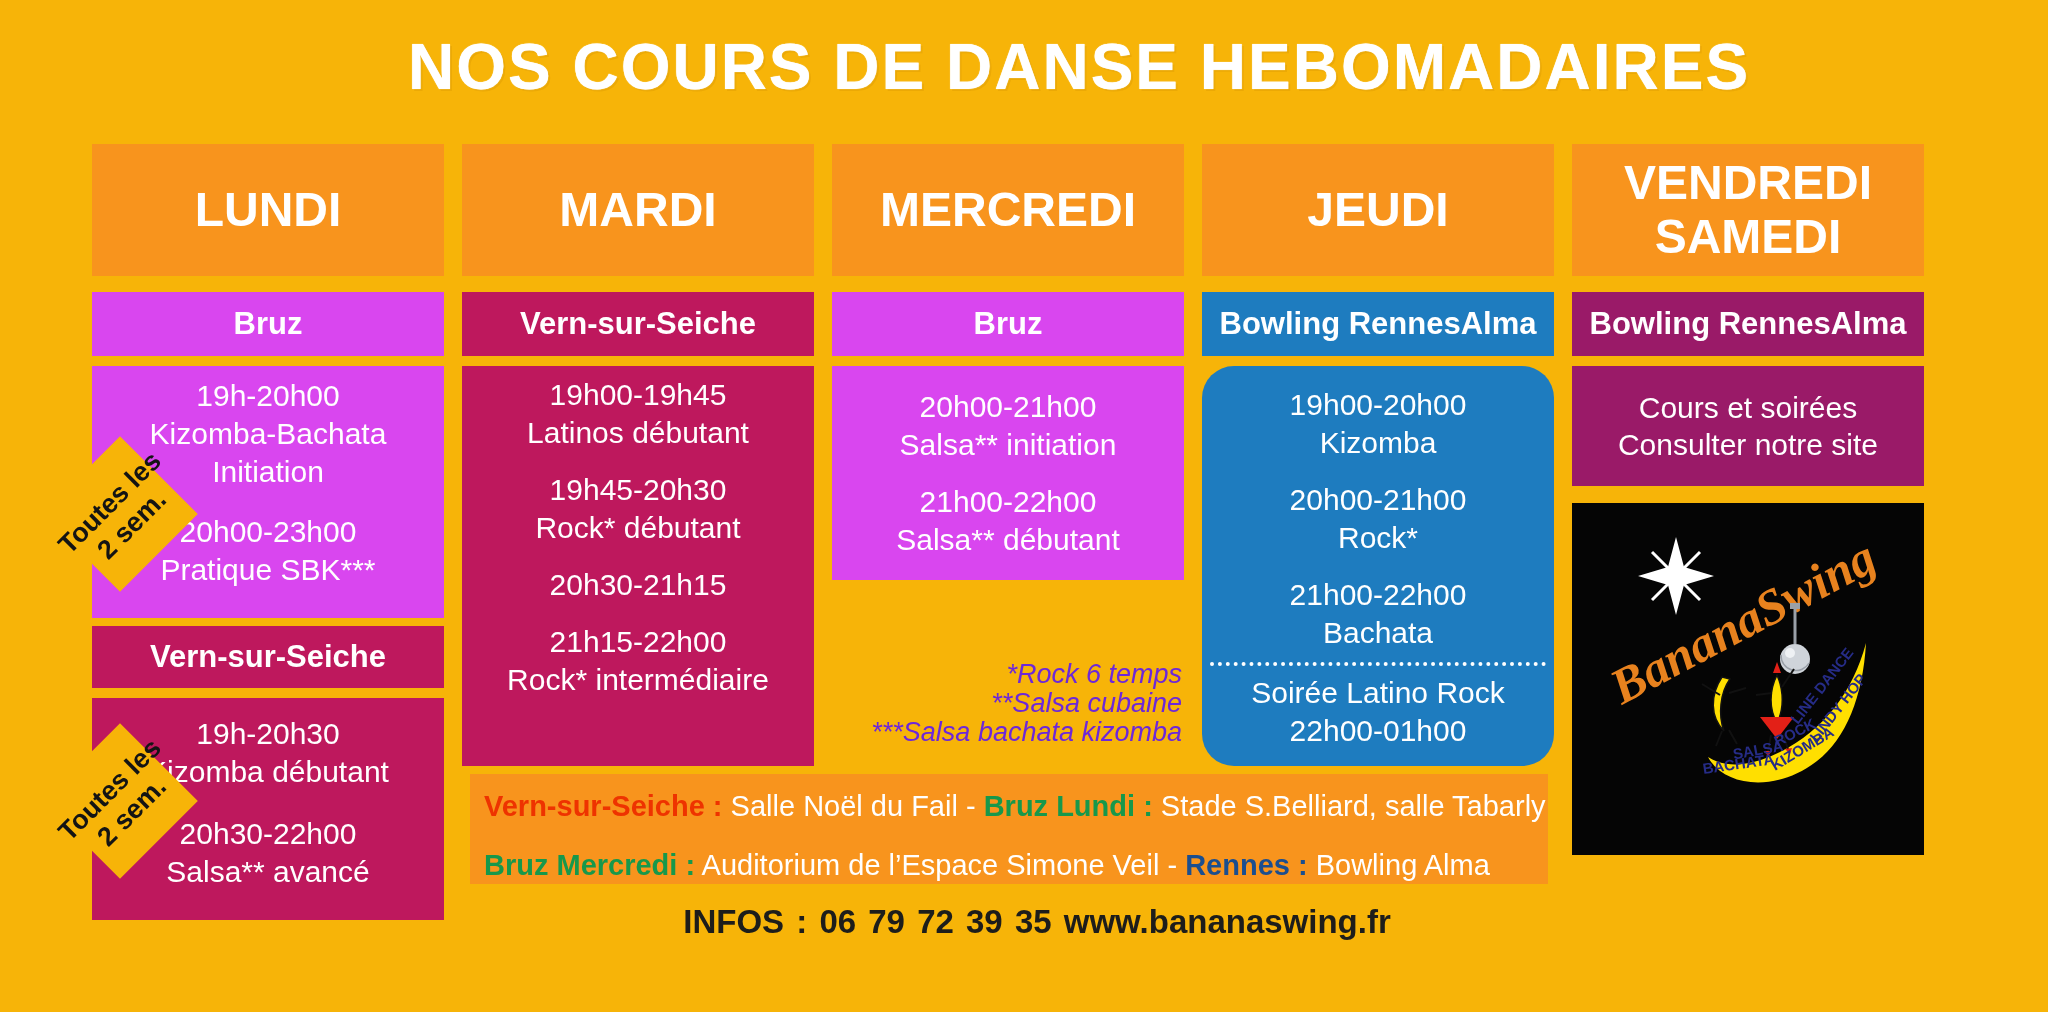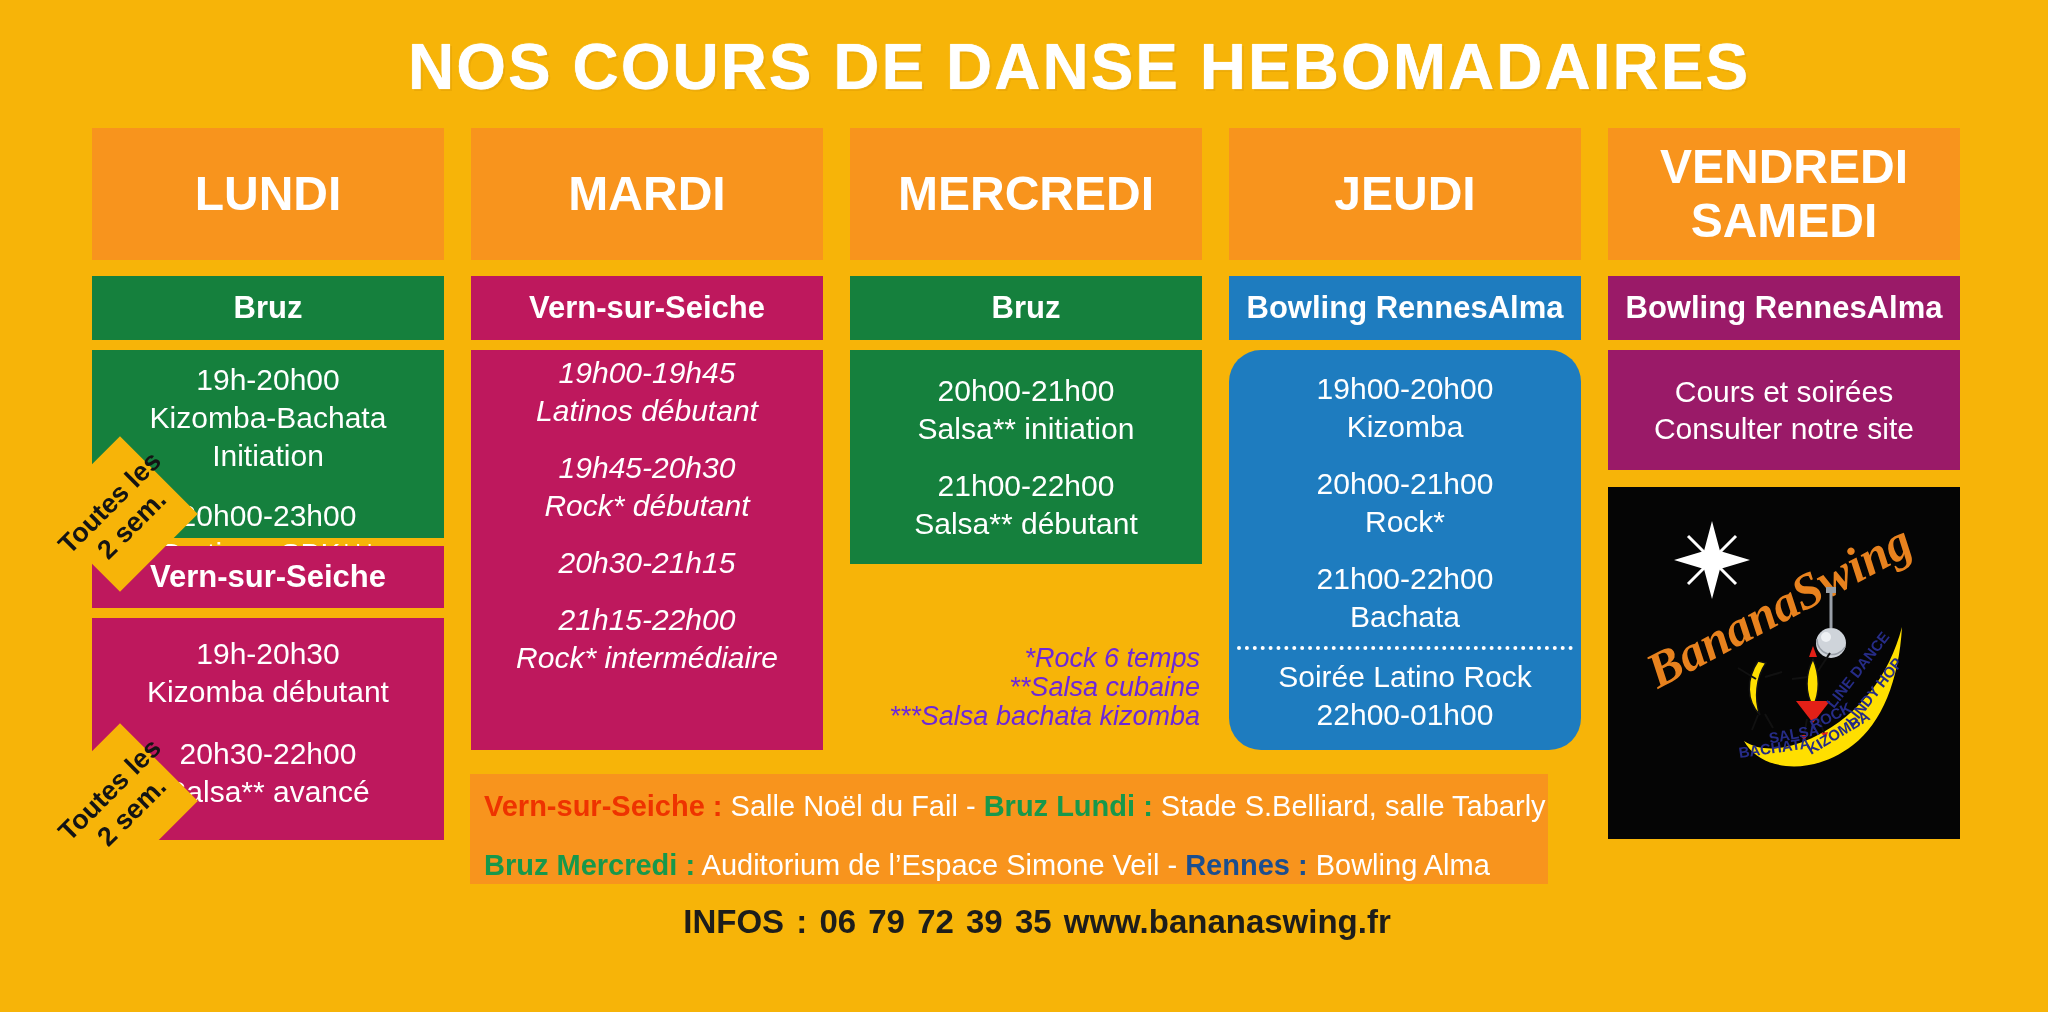--- a/index.html
+++ b/index.html
@@ -5,46 +5,46 @@
   html,body{margin:0;padding:0;}
   .poster{
     position:relative;width:2048px;height:1012px;background:#F7B408;
     overflow:hidden;font-family:"Liberation Sans",sans-serif;
   }
   .title{
     position:absolute;top:30px;left:0;width:100%;padding-left:110px;box-sizing:border-box;
     text-align:center;color:#fff;font-weight:bold;font-size:64px;letter-spacing:2px;
     text-shadow:0 0 1px #fff, 2px 2px 0 rgba(216,150,0,.35);
   }
-  .columns{position:absolute;left:92px;top:128px;display:flex;gap:27px;z-index:1;}
+  .columns{position:absolute;left:92px;top:144px;display:flex;gap:18px;z-index:1;}
   .column{width:352px;display:flex;flex-direction:column;}
   .day-header{
     height:132px;background:#F8941D;color:#fff;font-weight:bold;font-size:48px;line-height:54px;
     display:flex;align-items:center;justify-content:center;text-align:center;white-space:pre-line;
   }
   .band{
     margin-top:16px;height:64px;display:flex;align-items:center;justify-content:center;
     color:#fff;font-weight:bold;font-size:31px;
   }
   .band-2{margin-top:8px;height:62px;}
-  .bg-green{background:#15803d;}
+  .bg-green{background:#d946ef;}
   .bg-red{background:#be185d;}
   .bg-blue{background:#1E7CBF;}
   .bg-purple{background:#9A1A68;}
   .box{
     margin-top:10px;box-sizing:border-box;color:#fff;text-align:center;font-size:30px;
   }
   .session .time{line-height:38px;}
   .session .name{line-height:38px;white-space:pre-line;}
   .box .session + .session{margin-top:19px;}
-  .box-lundi-a{height:188px;padding-top:11px;}
+  .box-lundi-a{height:252px;padding-top:11px;}
   .box-lundi-a .session + .session{margin-top:22px;}
   .box-lundi-b{height:222px;padding-top:17px;}
   .box-lundi-b .session + .session{margin-top:24px;}
-  .box-mardi{height:400px;padding-top:4px;font-style:italic;}
+  .box-mardi{height:400px;padding-top:10px;}
   .box-mercredi{height:214px;padding-top:22px;}
   .box-jeudi{height:400px;padding-top:20px;border-radius:32px;}
   .separator{border-top:4px dotted #fff;margin:10px 8px 0 8px;height:0;}
   .box-jeudi .separator + .session{margin-top:8px;}
   .box-vendredi{
     height:120px;display:flex;align-items:center;justify-content:center;
     line-height:37px;white-space:pre-line;
   }
   .notes{
     margin-top:80px;text-align:right;font-style:italic;color:#6d28d9;

